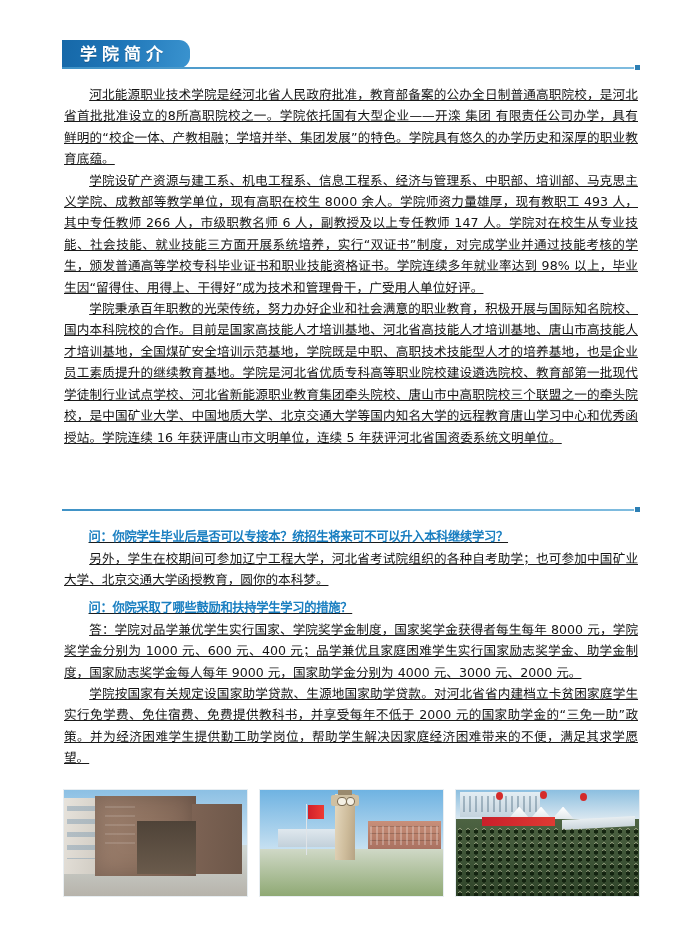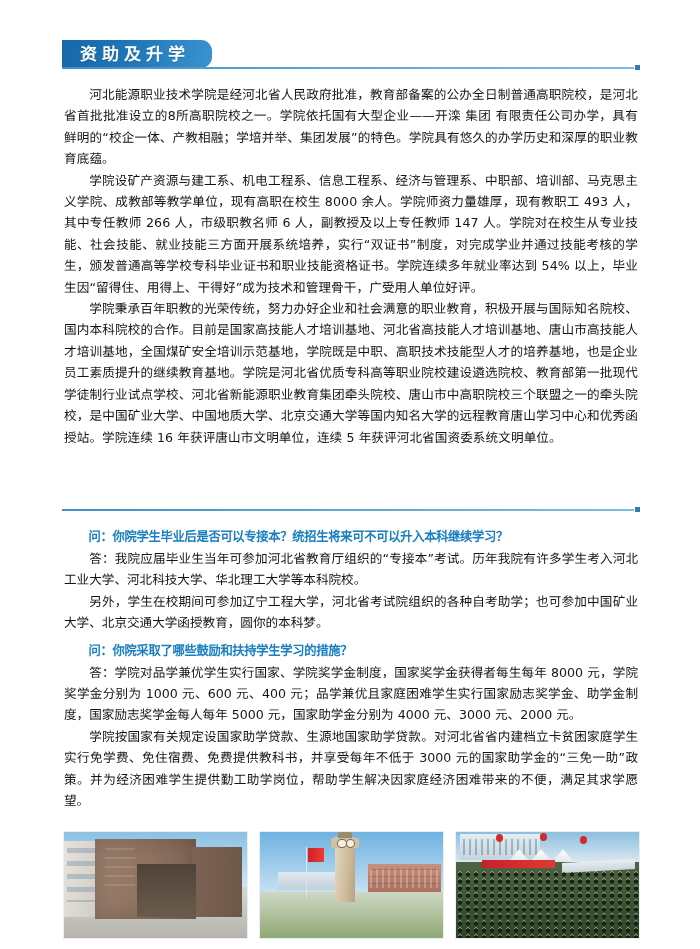--- a/index.html
+++ b/index.html
@@ -66,20 +66,21 @@
     right: 0;
     top: 25px;
     width: 5px;
     height: 5px;
     background: #2d7fb4;
   }
 
   
   .body-block {
     margin: 0 62px 0 64px;
+    text-decoration: underline;
   }
   p.para {
     margin: 0;
     font-size: 12.6px;
     line-height: 21.4px;
     text-indent: 2em;
     text-align: justify;
     text-justify: inter-ideograph;
     color: #141414;
     letter-spacing: 0.1px;
@@ -210,55 +211,54 @@
 </head>
 <body>
 
 <div class="page">
 
   <div class="spacer-20"></div>
   <div class="spacer-20"></div>
 
   <div class="section-header">
     <div class="tab">
-      <span class="tab-label">资助及升学</span>
+      <span class="tab-label">学院简介</span>
     </div>
     <div class="rule"></div>
     <div class="rule-dot"></div>
   </div>
 
   <div class="spacer-10"></div>
 
   <div class="body-block">
     <p class="para">河北能源职业技术学院是经河北省人民政府批准，教育部备案的公办全日制普通高职院校，是河北省首批批准设立的8所高职院校之一。学院依托国有大型企业——开滦 集团 有限责任公司办学，具有鲜明的“校企一体、产教相融；学培并举、集团发展”的特色。学院具有悠久的办学历史和深厚的职业教育底蕴。</p>
-    <p class="para">学院设矿产资源与建工系、机电工程系、信息工程系、经济与管理系、中职部、培训部、马克思主义学院、成教部等教学单位，现有高职在校生 8000 余人。学院师资力量雄厚，现有教职工 493 人，其中专任教师 266 人，市级职教名师 6 人，副教授及以上专任教师 147 人。学院对在校生从专业技能、社会技能、就业技能三方面开展系统培养，实行“双证书”制度，对完成学业并通过技能考核的学生，颁发普通高等学校专科毕业证书和职业技能资格证书。学院连续多年就业率达到 54% 以上，毕业生因“留得住、用得上、干得好”成为技术和管理骨干，广受用人单位好评。</p>
+    <p class="para">学院设矿产资源与建工系、机电工程系、信息工程系、经济与管理系、中职部、培训部、马克思主义学院、成教部等教学单位，现有高职在校生 8000 余人。学院师资力量雄厚，现有教职工 493 人，其中专任教师 266 人，市级职教名师 6 人，副教授及以上专任教师 147 人。学院对在校生从专业技能、社会技能、就业技能三方面开展系统培养，实行“双证书”制度，对完成学业并通过技能考核的学生，颁发普通高等学校专科毕业证书和职业技能资格证书。学院连续多年就业率达到 98% 以上，毕业生因“留得住、用得上、干得好”成为技术和管理骨干，广受用人单位好评。</p>
     <p class="para">学院秉承百年职教的光荣传统，努力办好企业和社会满意的职业教育，积极开展与国际知名院校、国内本科院校的合作。目前是国家高技能人才培训基地、河北省高技能人才培训基地、唐山市高技能人才培训基地，全国煤矿安全培训示范基地，学院既是中职、高职技术技能型人才的培养基地，也是企业员工素质提升的继续教育基地。学院是河北省优质专科高等职业院校建设遴选院校、教育部第一批现代学徒制行业试点学校、河北省新能源职业教育集团牵头院校、唐山市中高职院校三个联盟之一的牵头院校，是中国矿业大学、中国地质大学、北京交通大学等国内知名大学的远程教育唐山学习中心和优秀函授站。学院连续 16 年获评唐山市文明单位，连续 5 年获评河北省国资委系统文明单位。</p>
   </div>
 
   <div class="spacer-20"></div>
   <div class="spacer-14"></div>
 
   <div class="section-header">
     <div class="rule"></div>
     <div class="rule-dot"></div>
   </div>
 
   <div class="spacer-10"></div>
 
   <div class="body-block">
 
     <p class="qa-question">问：你院学生毕业后是否可以专接本？统招生将来可不可以升入本科继续学习？</p>
-    <p class="qa-answer">答：我院应届毕业生当年可参加河北省教育厅组织的“专接本”考试。历年我院有许多学生考入河北工业大学、河北科技大学、华北理工大学等本科院校。</p>
     <p class="qa-answer">另外，学生在校期间可参加辽宁工程大学，河北省考试院组织的各种自考助学；也可参加中国矿业大学、北京交通大学函授教育，圆你的本科梦。</p>
 
     <div class="spacer-6"></div>
 
     <p class="qa-question">问：你院采取了哪些鼓励和扶持学生学习的措施？</p>
-    <p class="qa-answer">答：学院对品学兼优学生实行国家、学院奖学金制度，国家奖学金获得者每生每年 8000 元，学院奖学金分别为 1000 元、600 元、400 元；品学兼优且家庭困难学生实行国家励志奖学金、助学金制度，国家励志奖学金每人每年 5000 元，国家助学金分别为 4000 元、3000 元、2000 元。</p>
-    <p class="qa-answer">学院按国家有关规定设国家助学贷款、生源地国家助学贷款。对河北省省内建档立卡贫困家庭学生实行免学费、免住宿费、免费提供教科书，并享受每年不低于 3000 元的国家助学金的“三免一助”政策。并为经济困难学生提供勤工助学岗位，帮助学生解决因家庭经济困难带来的不便，满足其求学愿望。</p>
+    <p class="qa-answer">答：学院对品学兼优学生实行国家、学院奖学金制度，国家奖学金获得者每生每年 8000 元，学院奖学金分别为 1000 元、600 元、400 元；品学兼优且家庭困难学生实行国家励志奖学金、助学金制度，国家励志奖学金每人每年 9000 元，国家助学金分别为 4000 元、3000 元、2000 元。</p>
+    <p class="qa-answer">学院按国家有关规定设国家助学贷款、生源地国家助学贷款。对河北省省内建档立卡贫困家庭学生实行免学费、免住宿费、免费提供教科书，并享受每年不低于 2000 元的国家助学金的“三免一助”政策。并为经济困难学生提供勤工助学岗位，帮助学生解决因家庭经济困难带来的不便，满足其求学愿望。</p>
   </div>
 
   <div class="spacer-12"></div>
   <div class="spacer-8"></div>
 
   <div class="photo-strip">
 
     <div class="photo ph1">
       <div class="sky"></div>
 

